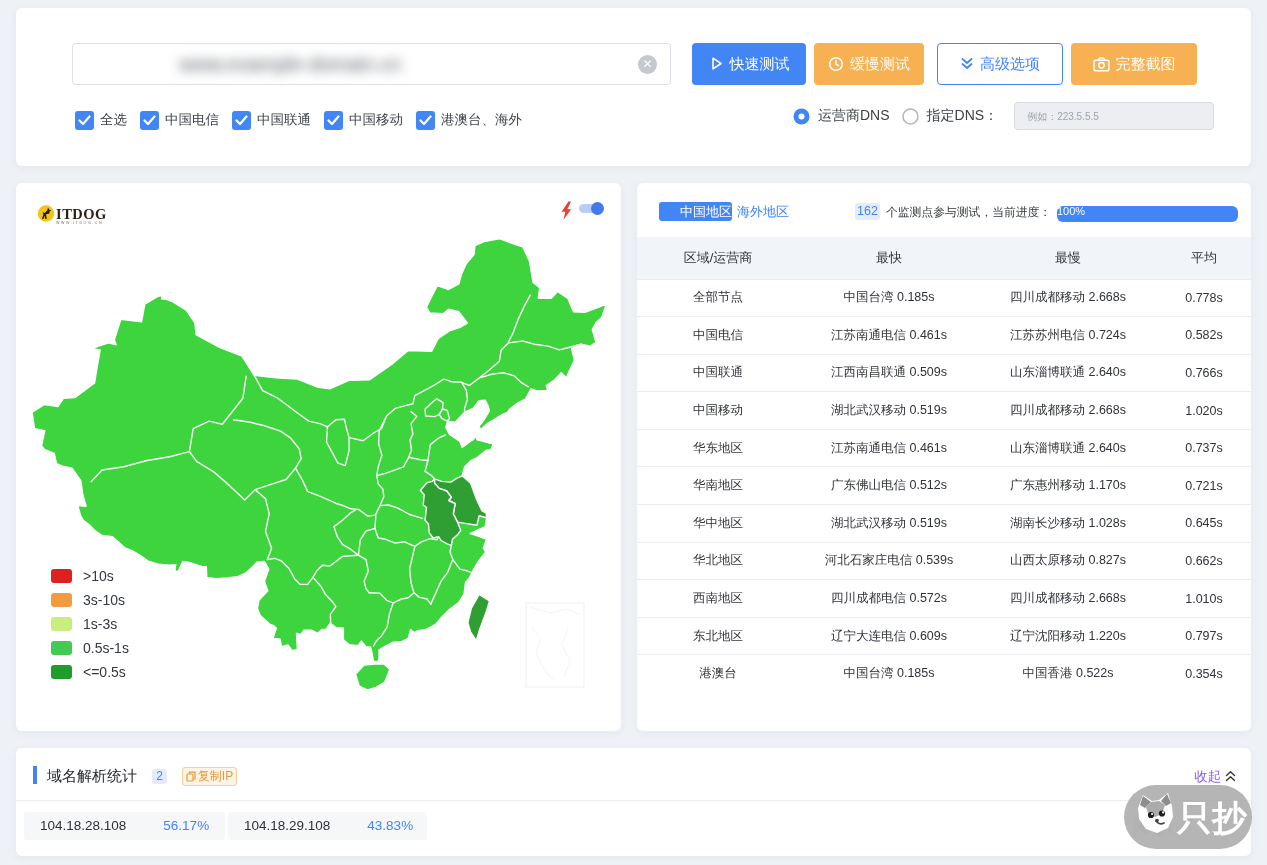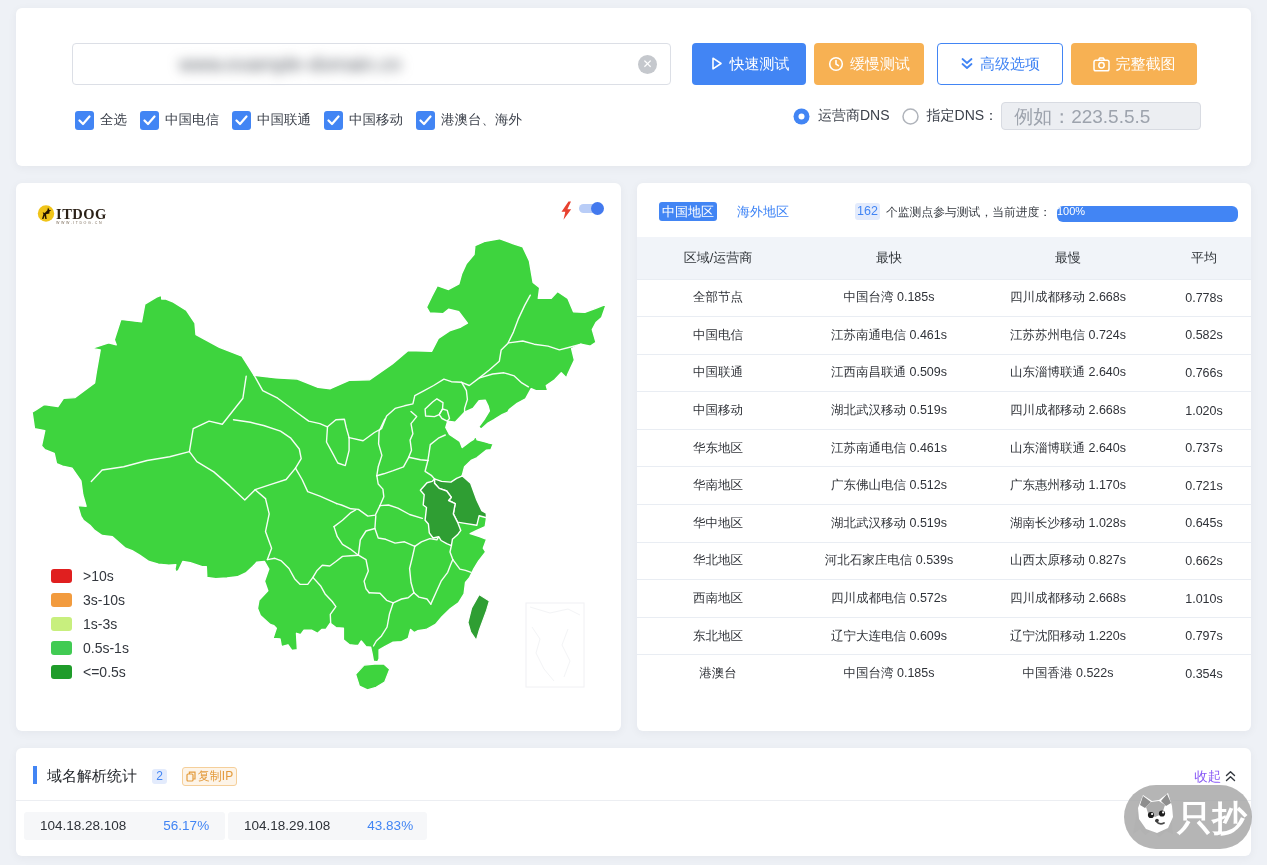--- a/index.html
+++ b/index.html
@@ -16,28 +16,28 @@
 .btn { position:absolute; top:35px; height:42px; border-radius:4px; color:#fff; font-size:15px; text-align:center; line-height:42px; }
 #btn1 { left:676px; width:114px; background:#4285f4; }
 #btn2 { left:798px; width:110px; background:#f7b153; }
 #btn3 { left:921px; width:126px; background:#fff; border:1px solid #4285f4; color:#4285f4; line-height:40px; }
 #btn4 { left:1055px; width:126px; background:#f7b153; }
 .ckrow { position:absolute; left:59px; top:95px; height:34px; display:flex; align-items:center; }
 .ck { width:19px; height:19px; background:#4285f4; border-radius:3px; margin-right:6px; position:relative; }
 .ck svg { position:absolute; left:3px; top:4px; }
 .cklab { font-size:13.5px; color:#3c414b; margin-right:13px; }
 .radiorow { position:absolute; left:777px; top:91px; height:34px; display:flex; align-items:center; }
-#dnsinput { width:200px; height:28px; background:#eceef2; border:1px solid #d8dbe2; border-radius:4px; color:#9da3ad; font-size:19px; line-height:27px; padding-left:12px; margin-left:3px; }
+#dnsinput { width:200px; height:28px; background:#eceef2; border:1px solid #d8dbe2; border-radius:4px; color:#9da3ad; font-size:10px; line-height:27px; padding-left:12px; margin-left:16px; }
 
 #legend { position:absolute; left:35px; top:381px; }
 .lgrow { display:flex; align-items:center; height:24px; }
 .lgsw { width:21px; height:14px; border-radius:3px; margin-right:11px; }
 .lgtx { font-size:14px; color:#33373e; }
 
-#tab1 { position:absolute; left:22px; top:19px; width:58px; height:19px; background:#4285f4; border-radius:3px; color:#fff; font-size:13px; text-align:center; line-height:19px; }
+#tab1 { position:absolute; left:22px; top:19px; width:73px; height:19px; background:#4285f4; border-radius:3px; color:#fff; font-size:13px; text-align:right; line-height:19px; }
 #tab2 { position:absolute; left:100px; top:19px; font-size:13px; color:#3b82f6; line-height:19px; }
 #n162 { position:absolute; left:218px; top:20px; width:25px; height:17px; background:#e3ebfc; border-radius:3px; color:#4285f4; font-size:12.5px; text-align:center; line-height:17px; }
 #prtext { position:absolute; left:249px; top:22px; font-size:11.8px; color:#33373e; line-height:14px; }
 #prbar { position:absolute; left:420px; top:23px; width:181px; height:16px; background:#4285f4; border-radius:6px; color:#fff; font-size:11px; line-height:11px; }
 table { position:absolute; left:0; top:54px; width:614px; border-collapse:collapse; font-size:12.5px; color:#303339; }
 th { background:#f1f4f9; font-weight:normal; height:42px; font-size:13px; color:#2f3338; }
 td { height:37.6px; text-align:center; border-top:1px solid #e9edf3; }
 
 #bluebar { position:absolute; left:17px; top:18px; width:4px; height:18px; background:#4285f4; }
 #dmtitle { position:absolute; left:31px; top:19px; font-size:15px; color:#24272c; }

